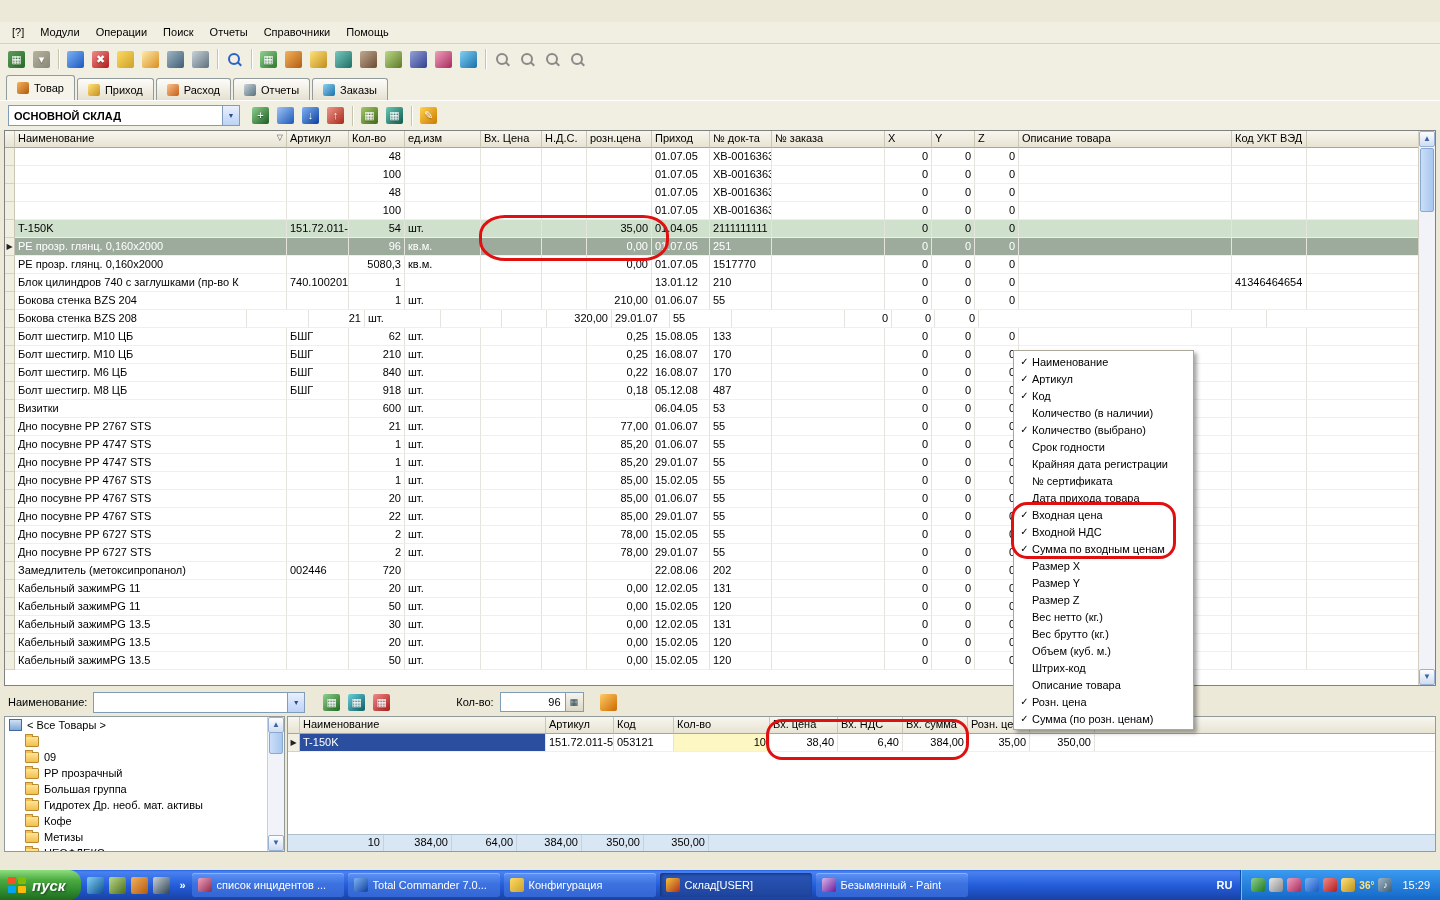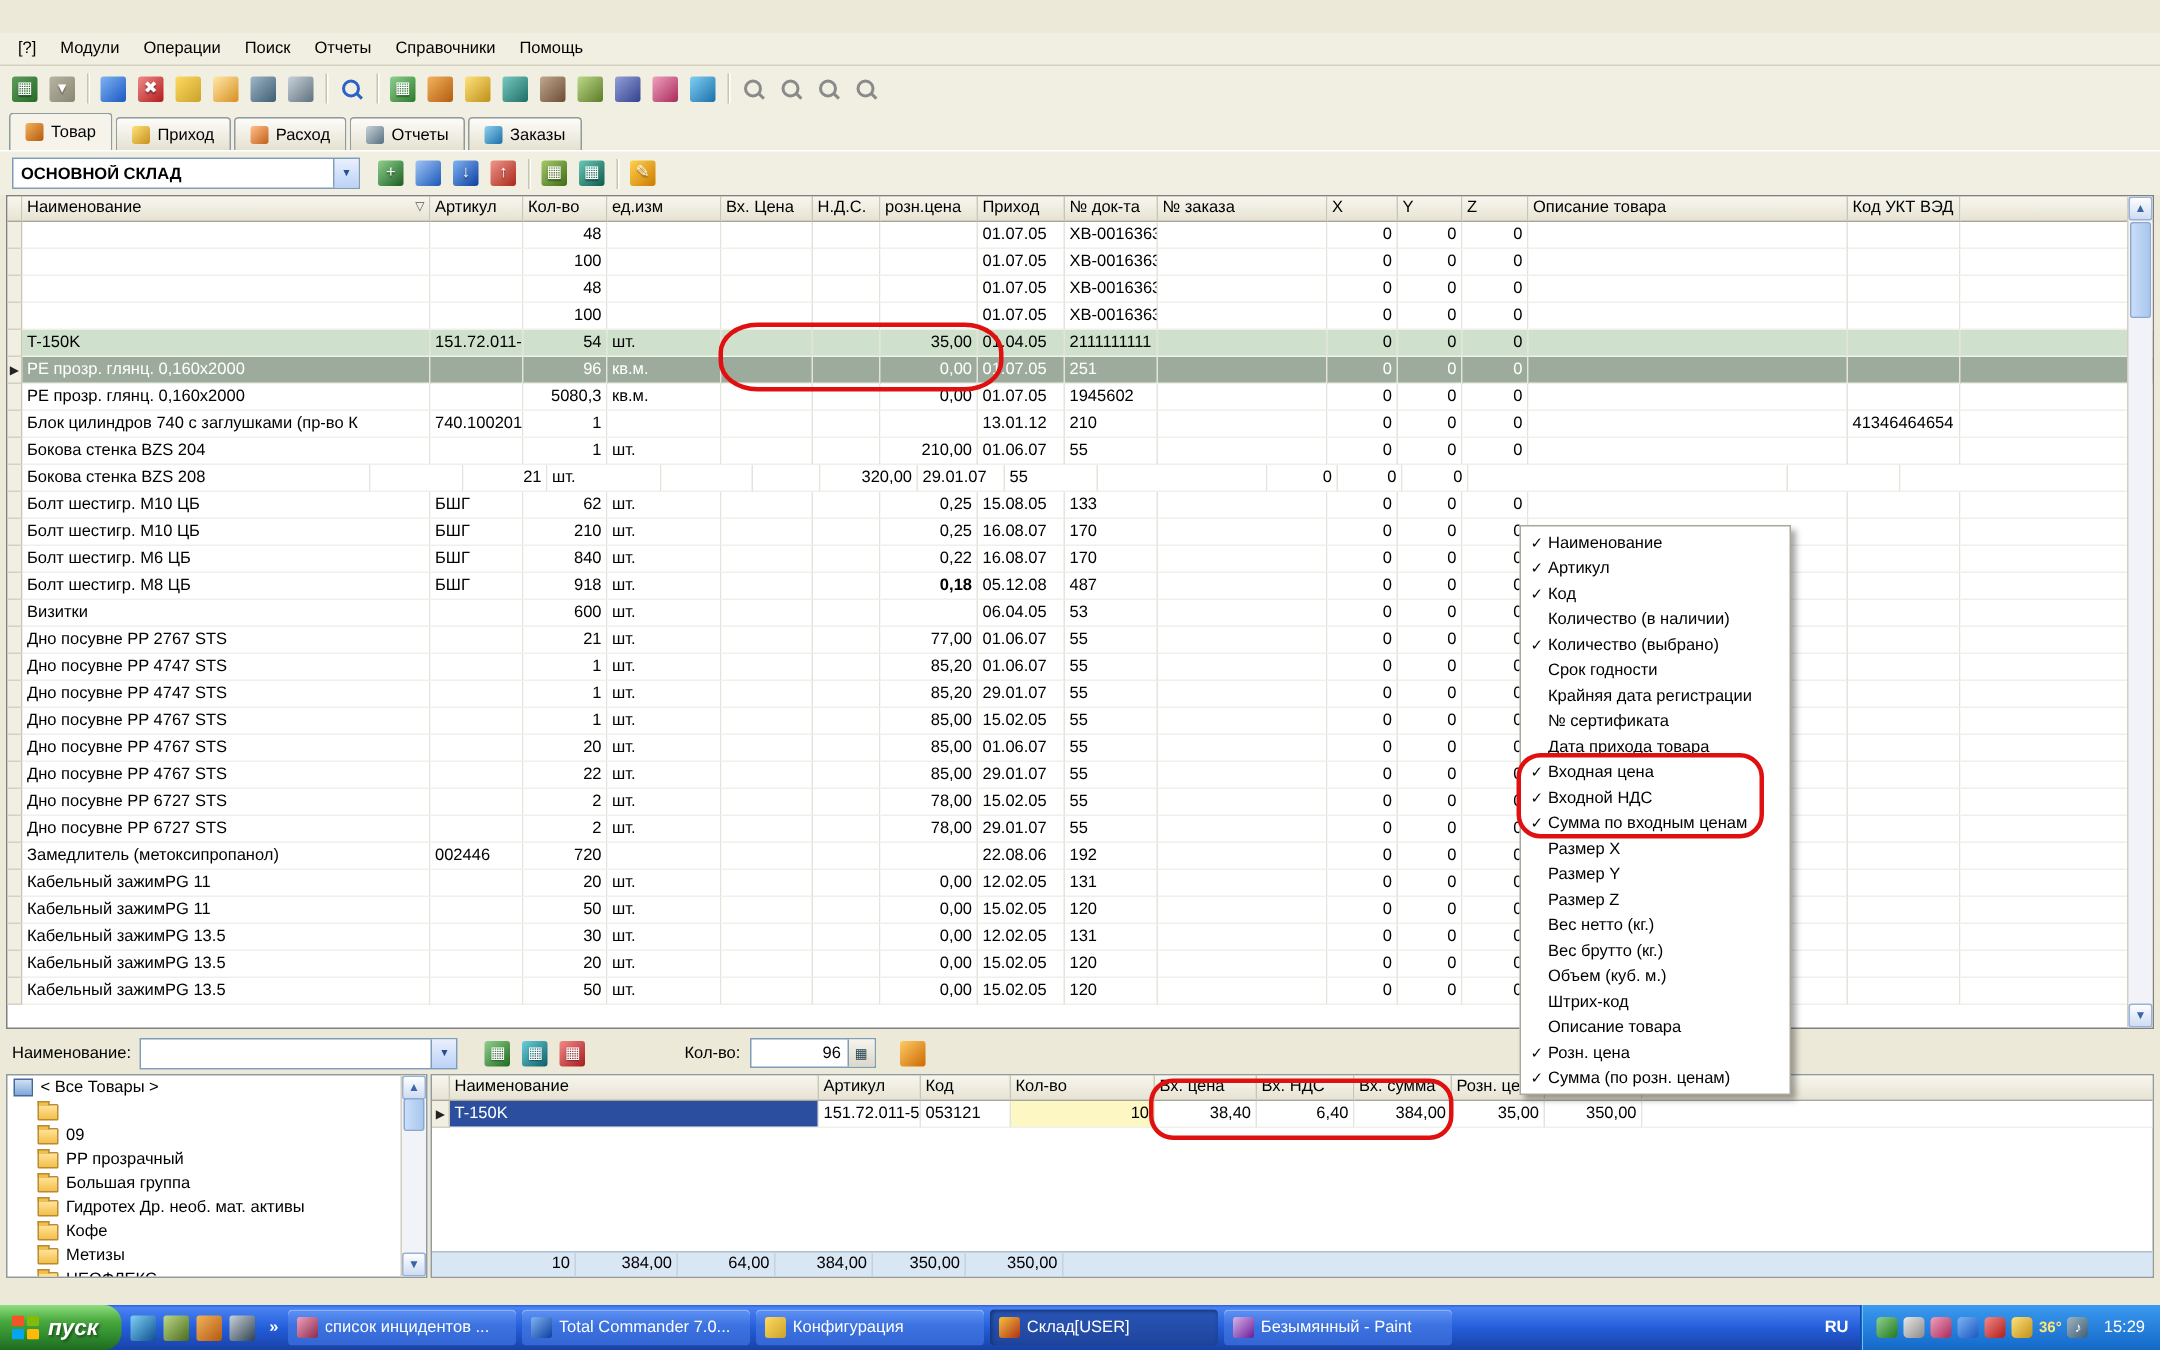--- a/index.html
+++ b/index.html
@@ -388,21 +388,21 @@
         <div class="row">
           <div class="selc" style="width: 10px;"></div>
           <div class="c" style="width: 272px;">PE прозр. глянц. 0,160x2000</div>
           <div class="c" style="width: 62px;"></div>
           <div class="c r" style="width: 56px;">5080,3</div>
           <div class="c" style="width: 76px;">кв.м.</div>
           <div class="c r" style="width: 61px;"></div>
           <div class="c r" style="width: 45px;"></div>
           <div class="c r" style="width: 65px;">0,00</div>
           <div class="c" style="width: 58px;">01.07.05</div>
-          <div class="c" style="width: 62px;">1945602</div>
+          <div class="c" style="width: 62px;">1517770</div>
           <div class="c" style="width: 113px;"></div>
           <div class="c r" style="width: 47px;">0</div>
           <div class="c r" style="width: 43px;">0</div>
           <div class="c r" style="width: 44px;">0</div>
           <div class="c" style="width: 213px;"></div>
           <div class="c" style="width: 75px;"></div>
           <div class="c fill"></div>
         </div>
         <div class="row">
           <div class="selc" style="width: 10px;"></div>
@@ -519,21 +519,21 @@
           <div class="c fill"></div>
         </div>
         <div class="row">
           <div class="selc" style="width: 10px;"></div>
           <div class="c" style="width: 272px;">Болт шестигр. М8 ЦБ</div>
           <div class="c" style="width: 62px;">БШГ</div>
           <div class="c r" style="width: 56px;">918</div>
           <div class="c" style="width: 76px;">шт.</div>
           <div class="c r" style="width: 61px;"></div>
           <div class="c r" style="width: 45px;"></div>
-          <div class="c r" style="width: 65px; font-weight: bold;">0,18</div>
+          <div class="c r" style="width: 65px;">0,18</div>
           <div class="c" style="width: 58px;">05.12.08</div>
           <div class="c" style="width: 62px;">487</div>
           <div class="c" style="width: 113px;"></div>
           <div class="c r" style="width: 47px;">0</div>
           <div class="c r" style="width: 43px;">0</div>
           <div class="c r" style="width: 44px;">0</div>
           <div class="c" style="width: 213px;"></div>
           <div class="c" style="width: 75px;"></div>
           <div class="c fill"></div>
         </div>
@@ -711,21 +711,21 @@
         <div class="row">
           <div class="selc" style="width: 10px;"></div>
           <div class="c" style="width: 272px;">Замедлитель (метоксипропанол)</div>
           <div class="c" style="width: 62px;">002446</div>
           <div class="c r" style="width: 56px;">720</div>
           <div class="c" style="width: 76px;"></div>
           <div class="c r" style="width: 61px;"></div>
           <div class="c r" style="width: 45px;"></div>
           <div class="c r" style="width: 65px;"></div>
           <div class="c" style="width: 58px;">22.08.06</div>
-          <div class="c" style="width: 62px;">192</div>
+          <div class="c" style="width: 62px;">202</div>
           <div class="c" style="width: 113px;"></div>
           <div class="c r" style="width: 47px;">0</div>
           <div class="c r" style="width: 43px;">0</div>
           <div class="c r" style="width: 44px;">0</div>
           <div class="c" style="width: 213px;"></div>
           <div class="c" style="width: 75px;"></div>
           <div class="c fill"></div>
         </div>
         <div class="row">
           <div class="selc" style="width: 10px;"></div>

